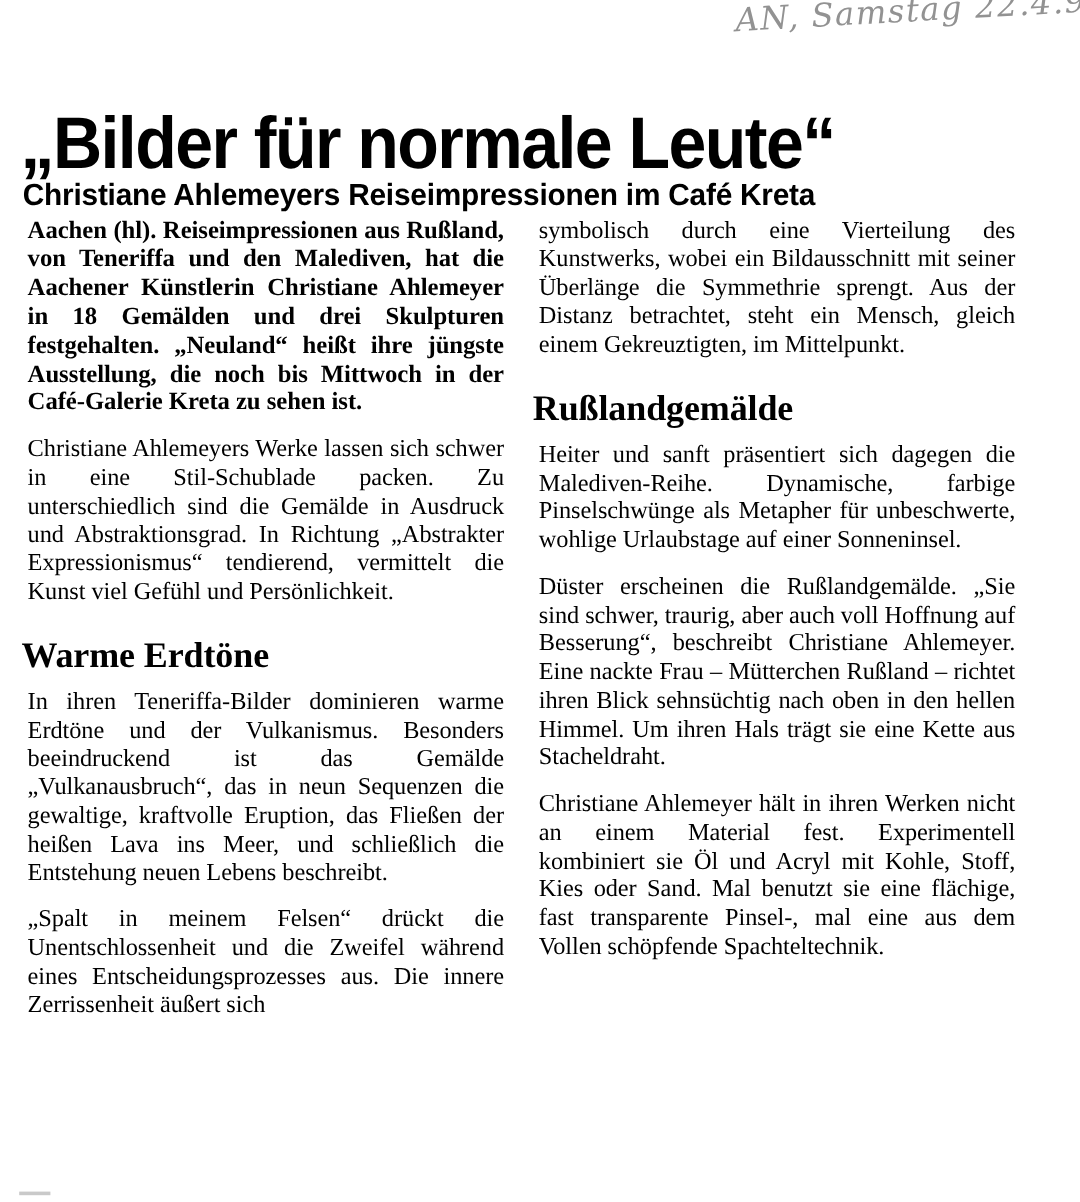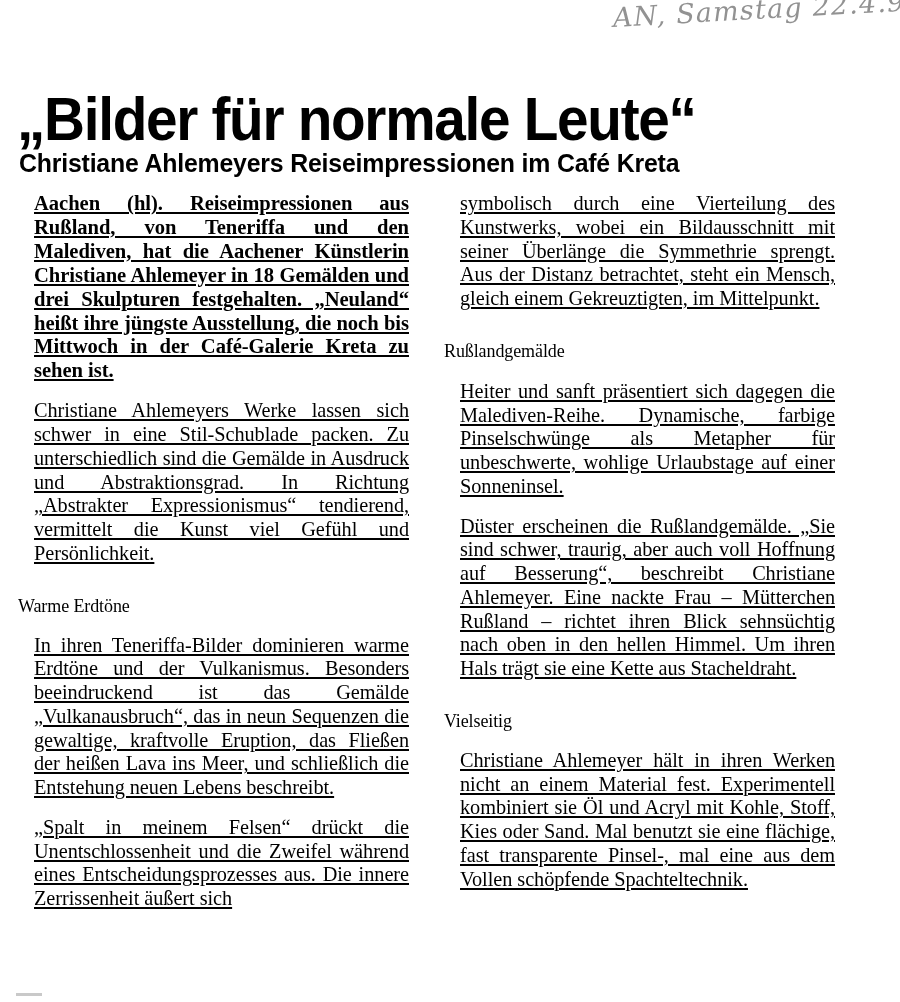--- a/index.html
+++ b/index.html
@@ -76,45 +76,44 @@
     gap: 19px;
   }
 
   .column {
     width: 407px;
     flex: 0 0 407px;
     overflow: hidden;
   }
 
   p.body {
-    margin: 16px;
+    margin: 5px;
     font-size: 20.3px;
     line-height: 23.75px;
     text-align: justify;
     text-justify: inter-word;
     hyphens: none;
     letter-spacing: -0.05px;
-    text-decoration: underline;
   }
 
   p.lead {
     font-weight: bold;
     font-size: 20.6px;
     line-height: 23.9px;
   }
 
   p.gap {
     margin-top: 15px;
   }
 
   h2.section {
     margin: 28px 0 15px 0;
-    font-size: 18px;
+    font-size: 30px;
     line-height: 25px;
-    font-weight: normal;
+    font-weight: bold;
     letter-spacing: -0.1px;
   }
 
   
   .scan-mark {
     position: absolute;
     left: 16px;
     top: 993px;
     width: 26px;
     height: 3px;
@@ -138,19 +137,18 @@
         <p class="body gap">Christiane Ahlemeyers Werke lassen sich schwer in eine Stil-Schublade packen. Zu unterschiedlich sind die Gemälde in Ausdruck und Abstraktionsgrad. In Richtung „Abstrakter Expressionismus“ tendierend, vermittelt die Kunst viel Gefühl und Persönlichkeit.</p>
         <h2 class="section">Warme Erdtöne</h2>
         <p class="body gap">In ihren Teneriffa-Bilder dominieren warme Erdtöne und der Vulkanismus. Besonders beeindruckend ist das Gemälde „Vulkanausbruch“, das in neun Sequenzen die gewaltige, kraftvolle Eruption, das Fließen der heißen Lava ins Meer, und schließlich die Entstehung neuen Lebens beschreibt.</p>
         <p class="body gap">„Spalt in meinem Felsen“ drückt die Unentschlossenheit und die Zweifel während eines Entscheidungsprozesses aus. Die innere Zerrissenheit äußert sich</p>
       </div>
     <div class="column">
         <p class="body">symbolisch durch eine Vierteilung des Kunstwerks, wobei ein Bildausschnitt mit seiner Überlänge die Symmethrie sprengt. Aus der Distanz betrachtet, steht ein Mensch, gleich einem Gekreuztigten, im Mittelpunkt.</p>
         <h2 class="section">Rußlandgemälde</h2>
         <p class="body">Heiter und sanft präsentiert sich dagegen die Malediven-Reihe. Dynamische, farbige Pinselschwünge als Metapher für unbeschwerte, wohlige Urlaubstage auf einer Sonneninsel.</p>
         <p class="body gap">Düster erscheinen die Rußlandgemälde. „Sie sind schwer, traurig, aber auch voll Hoffnung auf Besserung“, beschreibt Christiane Ahlemeyer. Eine nackte Frau – Mütterchen Rußland – richtet ihren Blick sehnsüchtig nach oben in den hellen Himmel. Um ihren Hals trägt sie eine Kette aus Stacheldraht.</p>
-        <h2 class="section">Vielseitig</h2>
         <p class="body gap">Christiane Ahlemeyer hält in ihren Werken nicht an einem Material fest. Experimentell kombiniert sie Öl und Acryl mit Kohle, Stoff, Kies oder Sand. Mal benutzt sie eine flächige, fast transparente Pinsel-, mal eine aus dem Vollen schöpfende Spachteltechnik.</p>
       </div>
   </div>
 
   <div class="scan-mark"></div>
 </div>
 
 </body></html>

